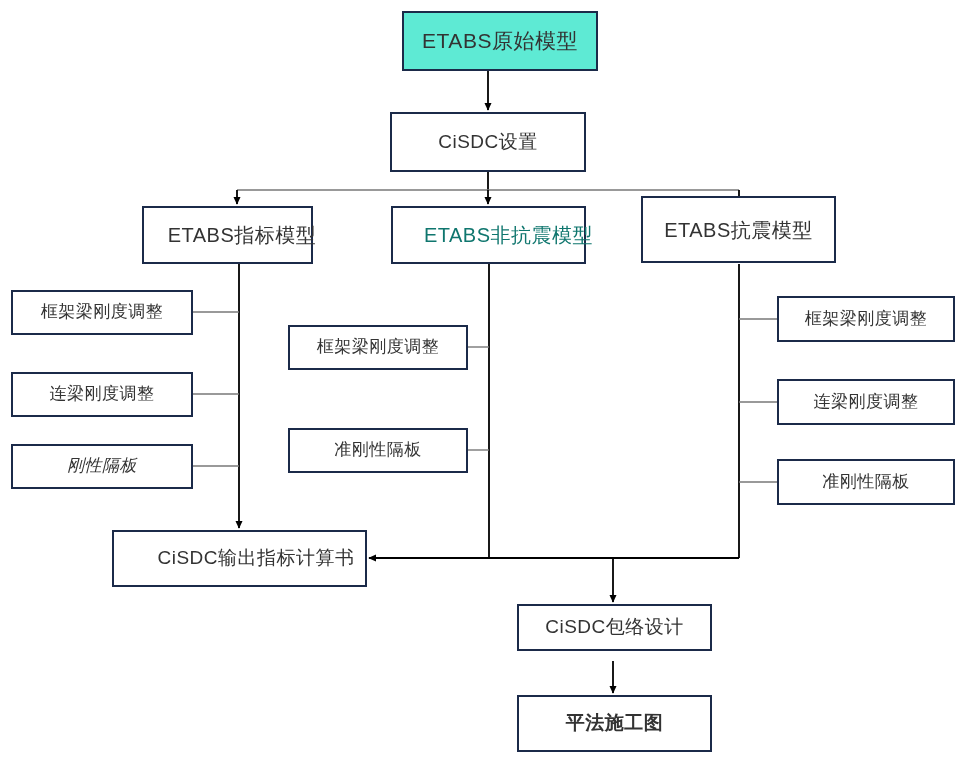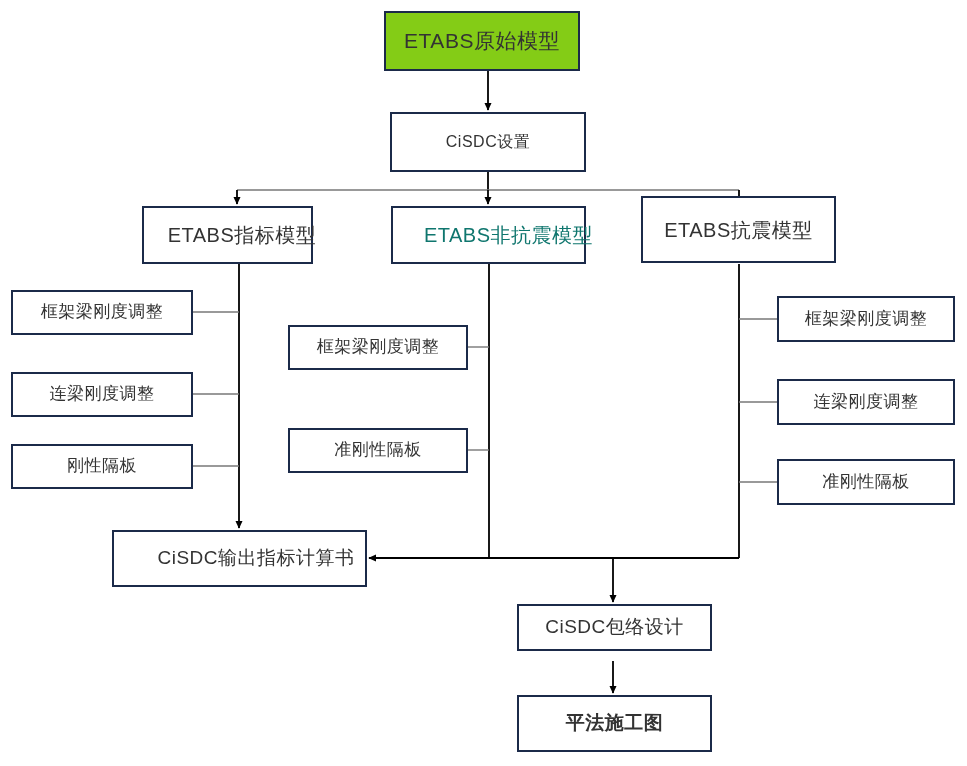--- a/index.html
+++ b/index.html
@@ -68,43 +68,43 @@
         <polyline points="193,394 239,394" fill="none" stroke="#777777" stroke-width="1.4"></polyline>
         <polyline points="193,466 239,466" fill="none" stroke="#777777" stroke-width="1.4"></polyline>
         <polyline points="468,347 489,347" fill="none" stroke="#777777" stroke-width="1.4"></polyline>
         <polyline points="468,450 489,450" fill="none" stroke="#777777" stroke-width="1.4"></polyline>
         <polyline points="739,319 777,319" fill="none" stroke="#777777" stroke-width="1.4"></polyline>
         <polyline points="739,402 777,402" fill="none" stroke="#777777" stroke-width="1.4"></polyline>
         <polyline points="739,482 777,482" fill="none" stroke="#777777" stroke-width="1.4"></polyline>
       </g>
   </svg>
   <div id="nodes-layer">
-      <div class="node-box" style="left: 384px; top: 11px; width: 196px; height: 60px; border-color: rgb(27, 42, 73); border-width: 2px; background: #84cc16;">
+      <div class="node-box" style="left: 402px; top: 11px; width: 196px; height: 60px; border-color: rgb(27, 42, 73); border-width: 2px; background: #5eead4;">
         <span class="node-label" style="font-size: 21px; color: rgb(51, 51, 51);">ETABS原始模型</span>
       </div>
       <div class="node-box" style="left: 390px; top: 112px; width: 196px; height: 60px; border-color: rgb(27, 42, 73); border-width: 2px; background: rgb(255, 255, 255);">
-        <span class="node-label" style="font-size: 16px; color: rgb(51, 51, 51);">CiSDC设置</span>
+        <span class="node-label" style="font-size: 19px; color: rgb(51, 51, 51);">CiSDC设置</span>
       </div>
       <div class="node-box" style="left: 142px; top: 206px; width: 171px; height: 58px; border-color: rgb(27, 42, 73); border-width: 2px; background: rgb(255, 255, 255); padding-left: 29px;">
         <span class="node-label" style="font-size: 20px; color: rgb(51, 51, 51);">ETABS指标模型</span>
       </div>
       <div class="node-box" style="left: 391px; top: 206px; width: 195px; height: 58px; border-color: rgb(27, 42, 73); border-width: 2px; background: rgb(255, 255, 255);">
         <span class="node-label" style="font-size: 20px; color: #0f766e; margin-left: 40px;">ETABS非抗震模型</span>
       </div>
       <div class="node-box" style="left: 641px; top: 196px; width: 195px; height: 67px; border-color: rgb(27, 42, 73); border-width: 2px; background: rgb(255, 255, 255);">
         <span class="node-label" style="font-size: 20px; color: rgb(51, 51, 51);">ETABS抗震模型</span>
       </div>
       <div class="node-box" style="left: 11px; top: 290px; width: 182px; height: 45px; border-color: rgb(27, 42, 73); border-width: 2px; background: rgb(255, 255, 255);">
         <span class="node-label" style="font-size: 17px; color: rgb(51, 51, 51);">框架梁刚度调整</span>
       </div>
       <div class="node-box" style="left: 11px; top: 372px; width: 182px; height: 45px; border-color: rgb(27, 42, 73); border-width: 2px; background: rgb(255, 255, 255);">
         <span class="node-label" style="font-size: 17px; color: rgb(51, 51, 51);">连梁刚度调整</span>
       </div>
       <div class="node-box" style="left: 11px; top: 444px; width: 182px; height: 45px; border-color: rgb(27, 42, 73); border-width: 2px; background: rgb(255, 255, 255);">
-        <span class="node-label" style="font-size: 17px; color: rgb(51, 51, 51);">刚性隔板</span>
+        <span class="node-label" style="font-size: 17px; color: rgb(51, 51, 51); font-style: italic;">刚性隔板</span>
       </div>
       <div class="node-box" style="left: 288px; top: 325px; width: 180px; height: 45px; border-color: rgb(27, 42, 73); border-width: 2px; background: rgb(255, 255, 255);">
         <span class="node-label" style="font-size: 17px; color: rgb(51, 51, 51);">框架梁刚度调整</span>
       </div>
       <div class="node-box" style="left: 288px; top: 428px; width: 180px; height: 45px; border-color: rgb(27, 42, 73); border-width: 2px; background: rgb(255, 255, 255);">
         <span class="node-label" style="font-size: 17px; color: rgb(51, 51, 51);">准刚性隔板</span>
       </div>
       <div class="node-box" style="left: 777px; top: 296px; width: 178px; height: 46px; border-color: rgb(27, 42, 73); border-width: 2px; background: rgb(255, 255, 255);">
         <span class="node-label" style="font-size: 17px; color: rgb(51, 51, 51);">框架梁刚度调整</span>
       </div>

